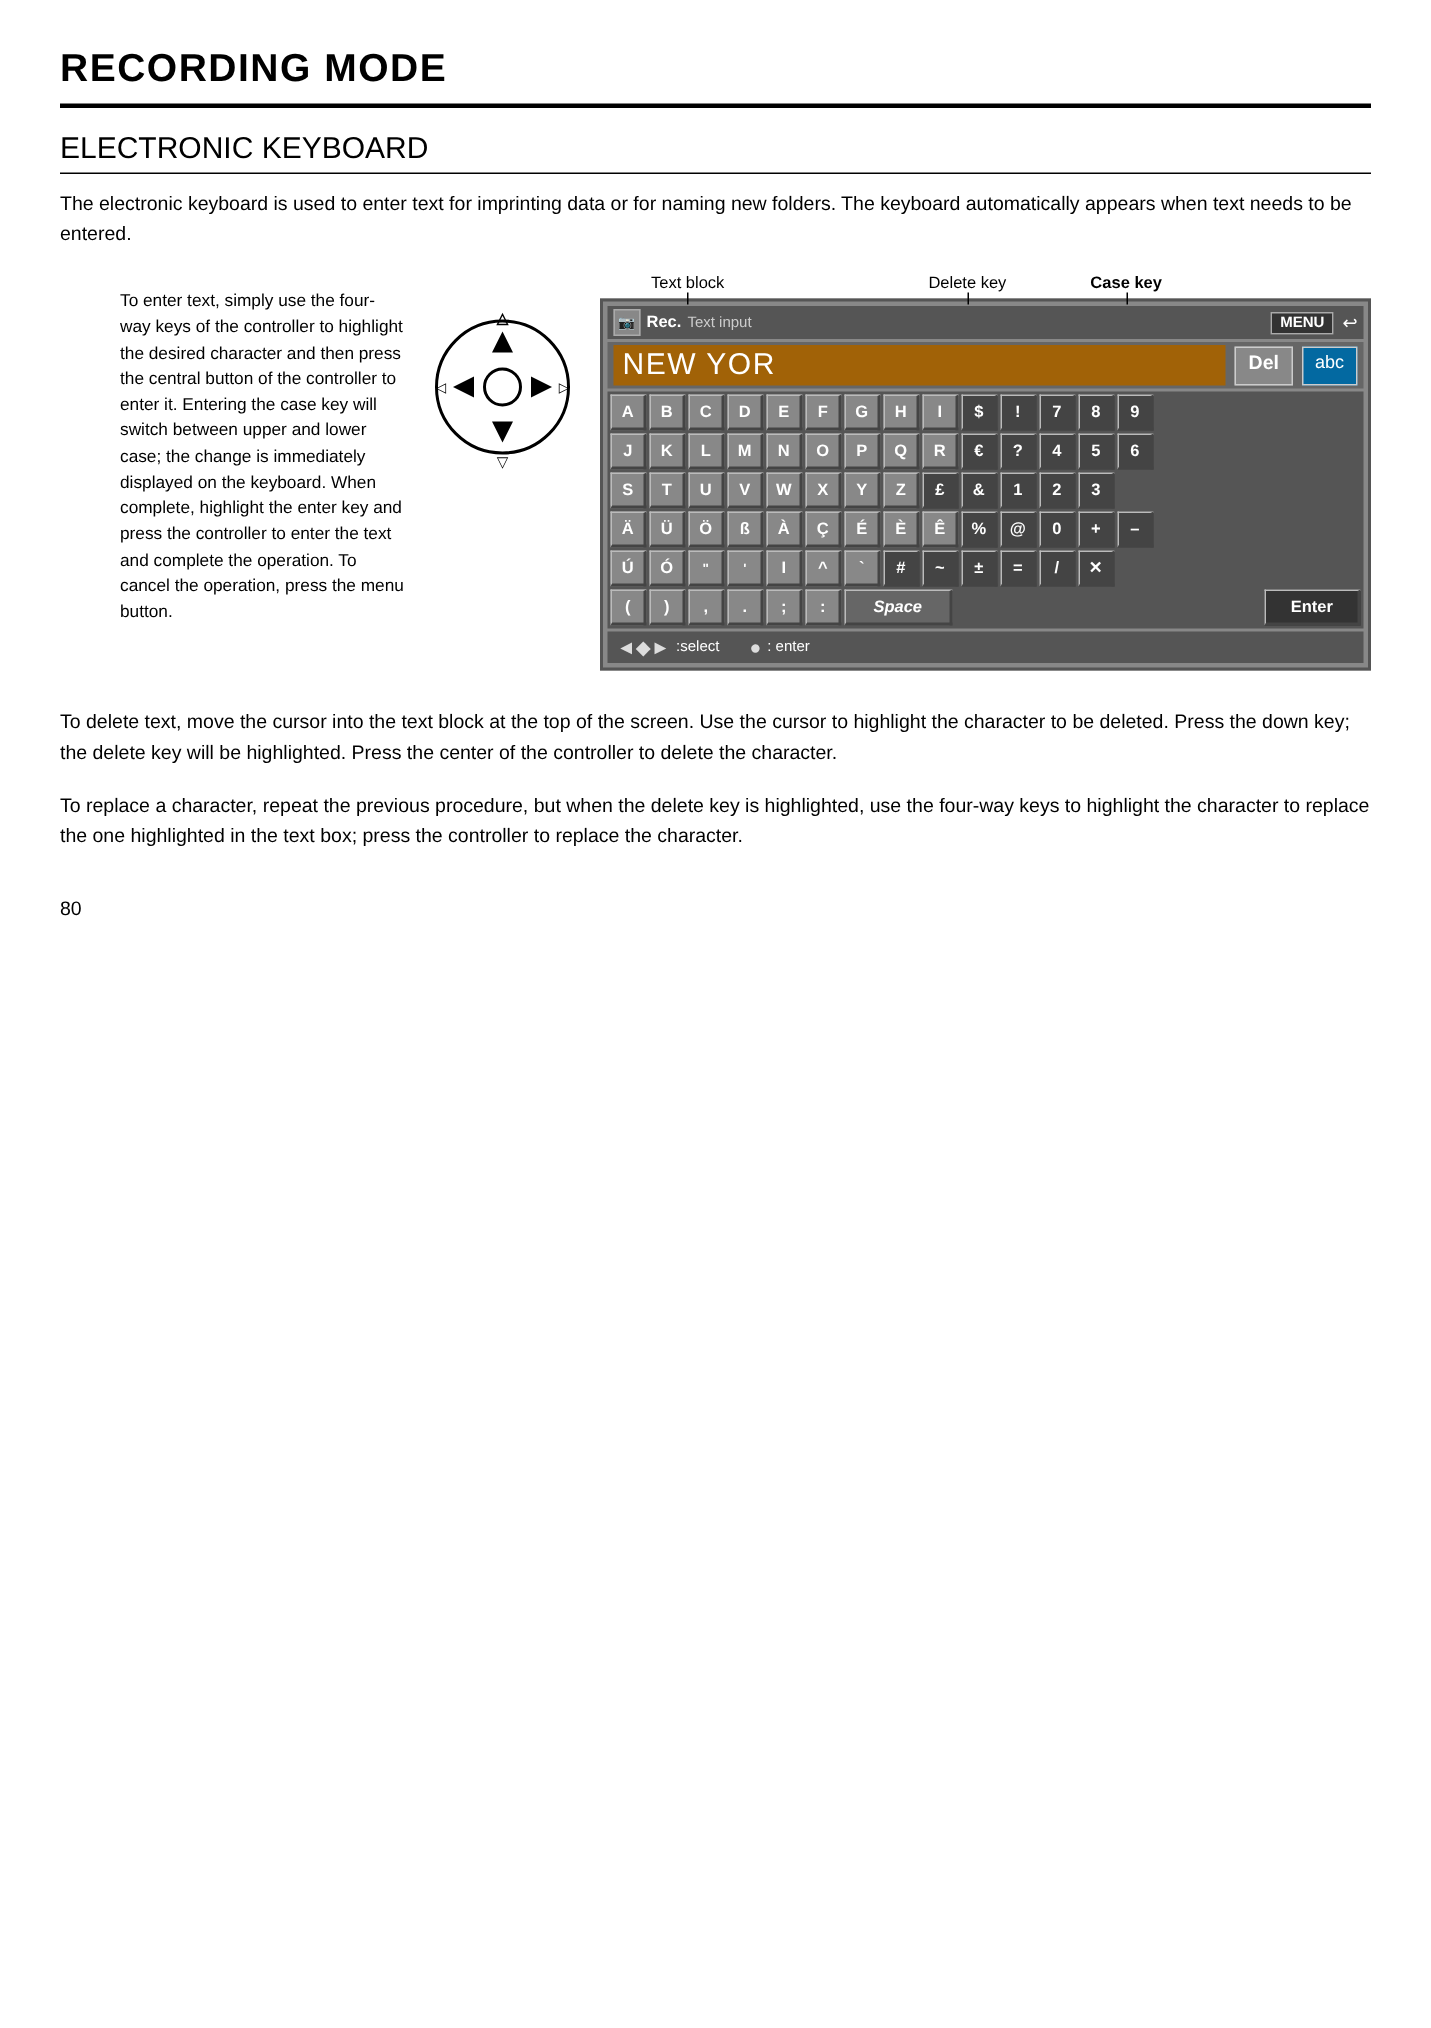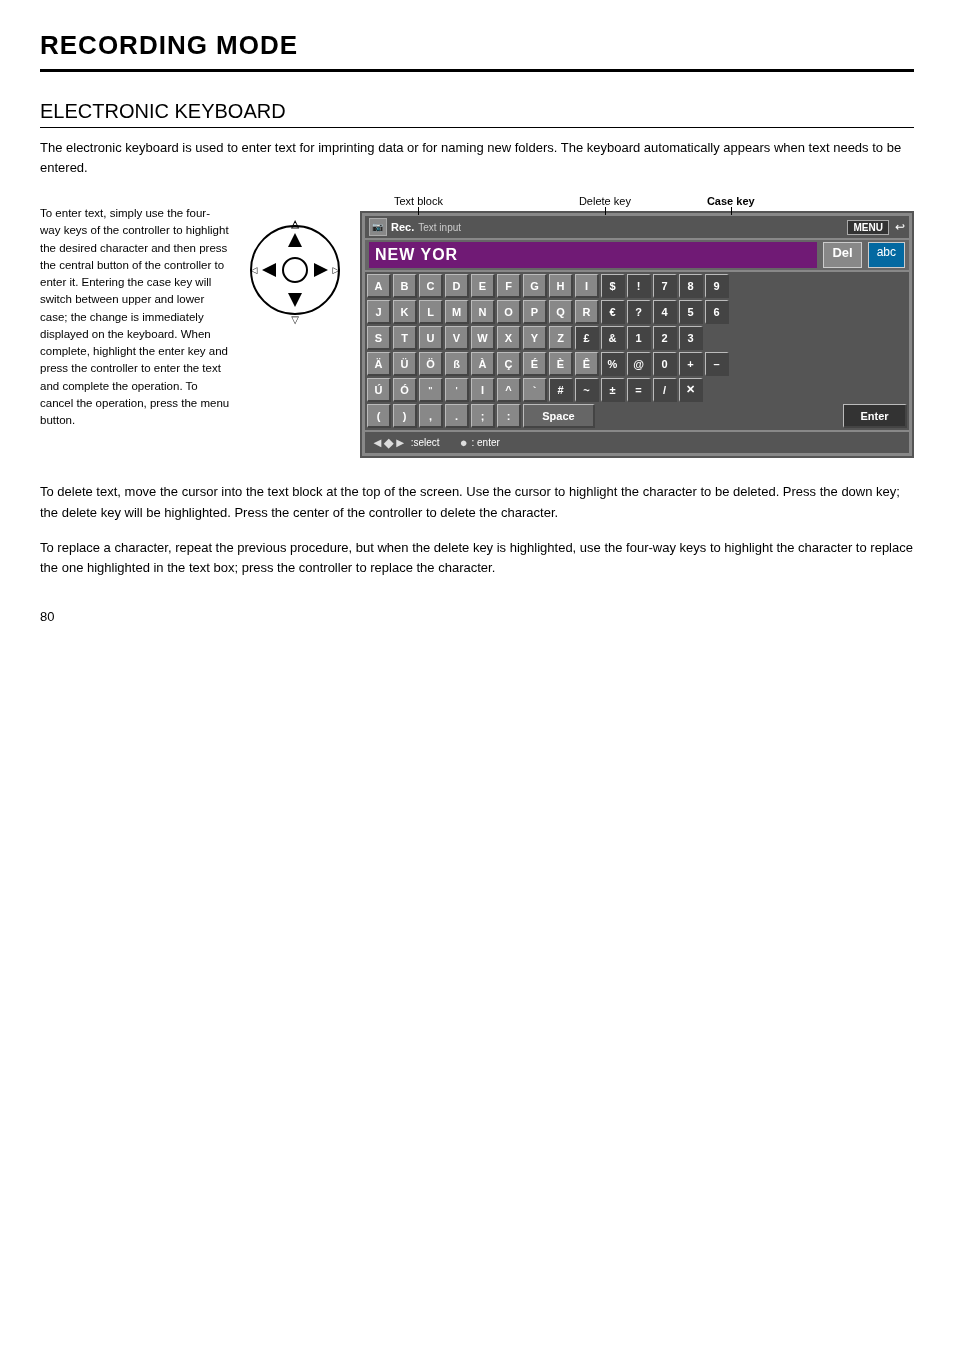--- a/index.html
+++ b/index.html
@@ -8,21 +8,21 @@
       font-size: 14px;
       background: #fff;
       color: #000;
       width: 954px;
       min-height: 1352px;
       padding: 30px 40px;
     }
     .page-header {
       border-bottom: 3px solid #000;
       padding-bottom: 8px;
-      margin-bottom: 28px;
+      margin-bottom: 16px;
     }
     .page-title {
       font-size: 26px;
       font-weight: bold;
       letter-spacing: 1px;
     }
     .section-title {
       font-size: 20px;
       font-weight: normal;
       margin-bottom: 10px;
@@ -39,20 +39,21 @@
       align-items: flex-start;
       margin-bottom: 24px;
     }
     .left-instructions {
       width: 200px;
       font-size: 11.5px;
       line-height: 1.5;
       flex-shrink: 0;
       padding-right: 10px;
       padding-top: 10px;
+      margin-left: 40px;
     }
     .controller-diagram {
       width: 110px;
       flex-shrink: 0;
       display: flex;
       align-items: center;
       justify-content: center;
       padding-top: 10px;
     }
     .keyboard-area {
@@ -119,24 +120,24 @@
     
     .kb-textbox-row {
       display: flex;
       align-items: center;
       background: #666;
       padding: 2px 4px;
       margin-bottom: 2px;
       gap: 6px;
     }
     .kb-textbox {
-      background: #701a75;
-      color: #fff;
-      font-size: 16px;
-      font-weight: bold;
+      background: #a16207;
+      color: #fff;
+      font-size: 20px;
+      font-weight: normal;
       padding: 2px 6px;
       flex: 1;
       letter-spacing: 1px;
       min-height: 26px;
       display: flex;
       align-items: center;
     }
     .kb-del-btn {
       background: #888;
       border: 1px solid #ccc;
@@ -273,21 +274,21 @@
     </svg>
   </div>
 
   <div class="keyboard-area">
 
     <div style="display:flex; font-size:11px; margin-bottom:4px; padding-left:34px; gap:16px;">
       <div style="position:relative; margin-right:120px;">
         <span>Text block</span>
         <div style="position:absolute; bottom:-8px; left:50%; width:1px; height:8px; background:#000;"></div>
       </div>
-      <div style="position:relative; margin-right:60px;">
+      <div style="position:relative; margin-right:40px;">
         <span>Delete key</span>
         <div style="position:absolute; bottom:-8px; left:50%; width:1px; height:8px; background:#000;"></div>
       </div>
       <div style="position:relative;font-weight:bold;">
         <span>Case key</span>
         <div style="position:absolute; bottom:-8px; left:50%; width:1px; height:8px; background:#000;"></div>
       </div>
     </div>
 
     <div class="kb-outer">
@@ -391,21 +392,21 @@
           <div class="kb-key dark">✕</div>
         </div>
 
         <div class="kb-row">
           <div class="kb-key">(</div>
           <div class="kb-key">)</div>
           <div class="kb-key">,</div>
           <div class="kb-key">.</div>
           <div class="kb-key">;</div>
           <div class="kb-key">:</div>
-          <div class="kb-key space-key" style="width:72px;">Space</div>
+          <div class="kb-key space-key" style="width:72px;font-style:italic;">Space</div>
           <div class="kb-key enter-key" style="width:64px; background:#333; margin-left:auto;">Enter</div>
         </div>
       </div>
 
       <div class="kb-legend">
         <div class="kb-legend-item">
           <span class="legend-icon">◄◆►</span>
           <span>:select</span>
         </div>
         <div class="kb-legend-item">

